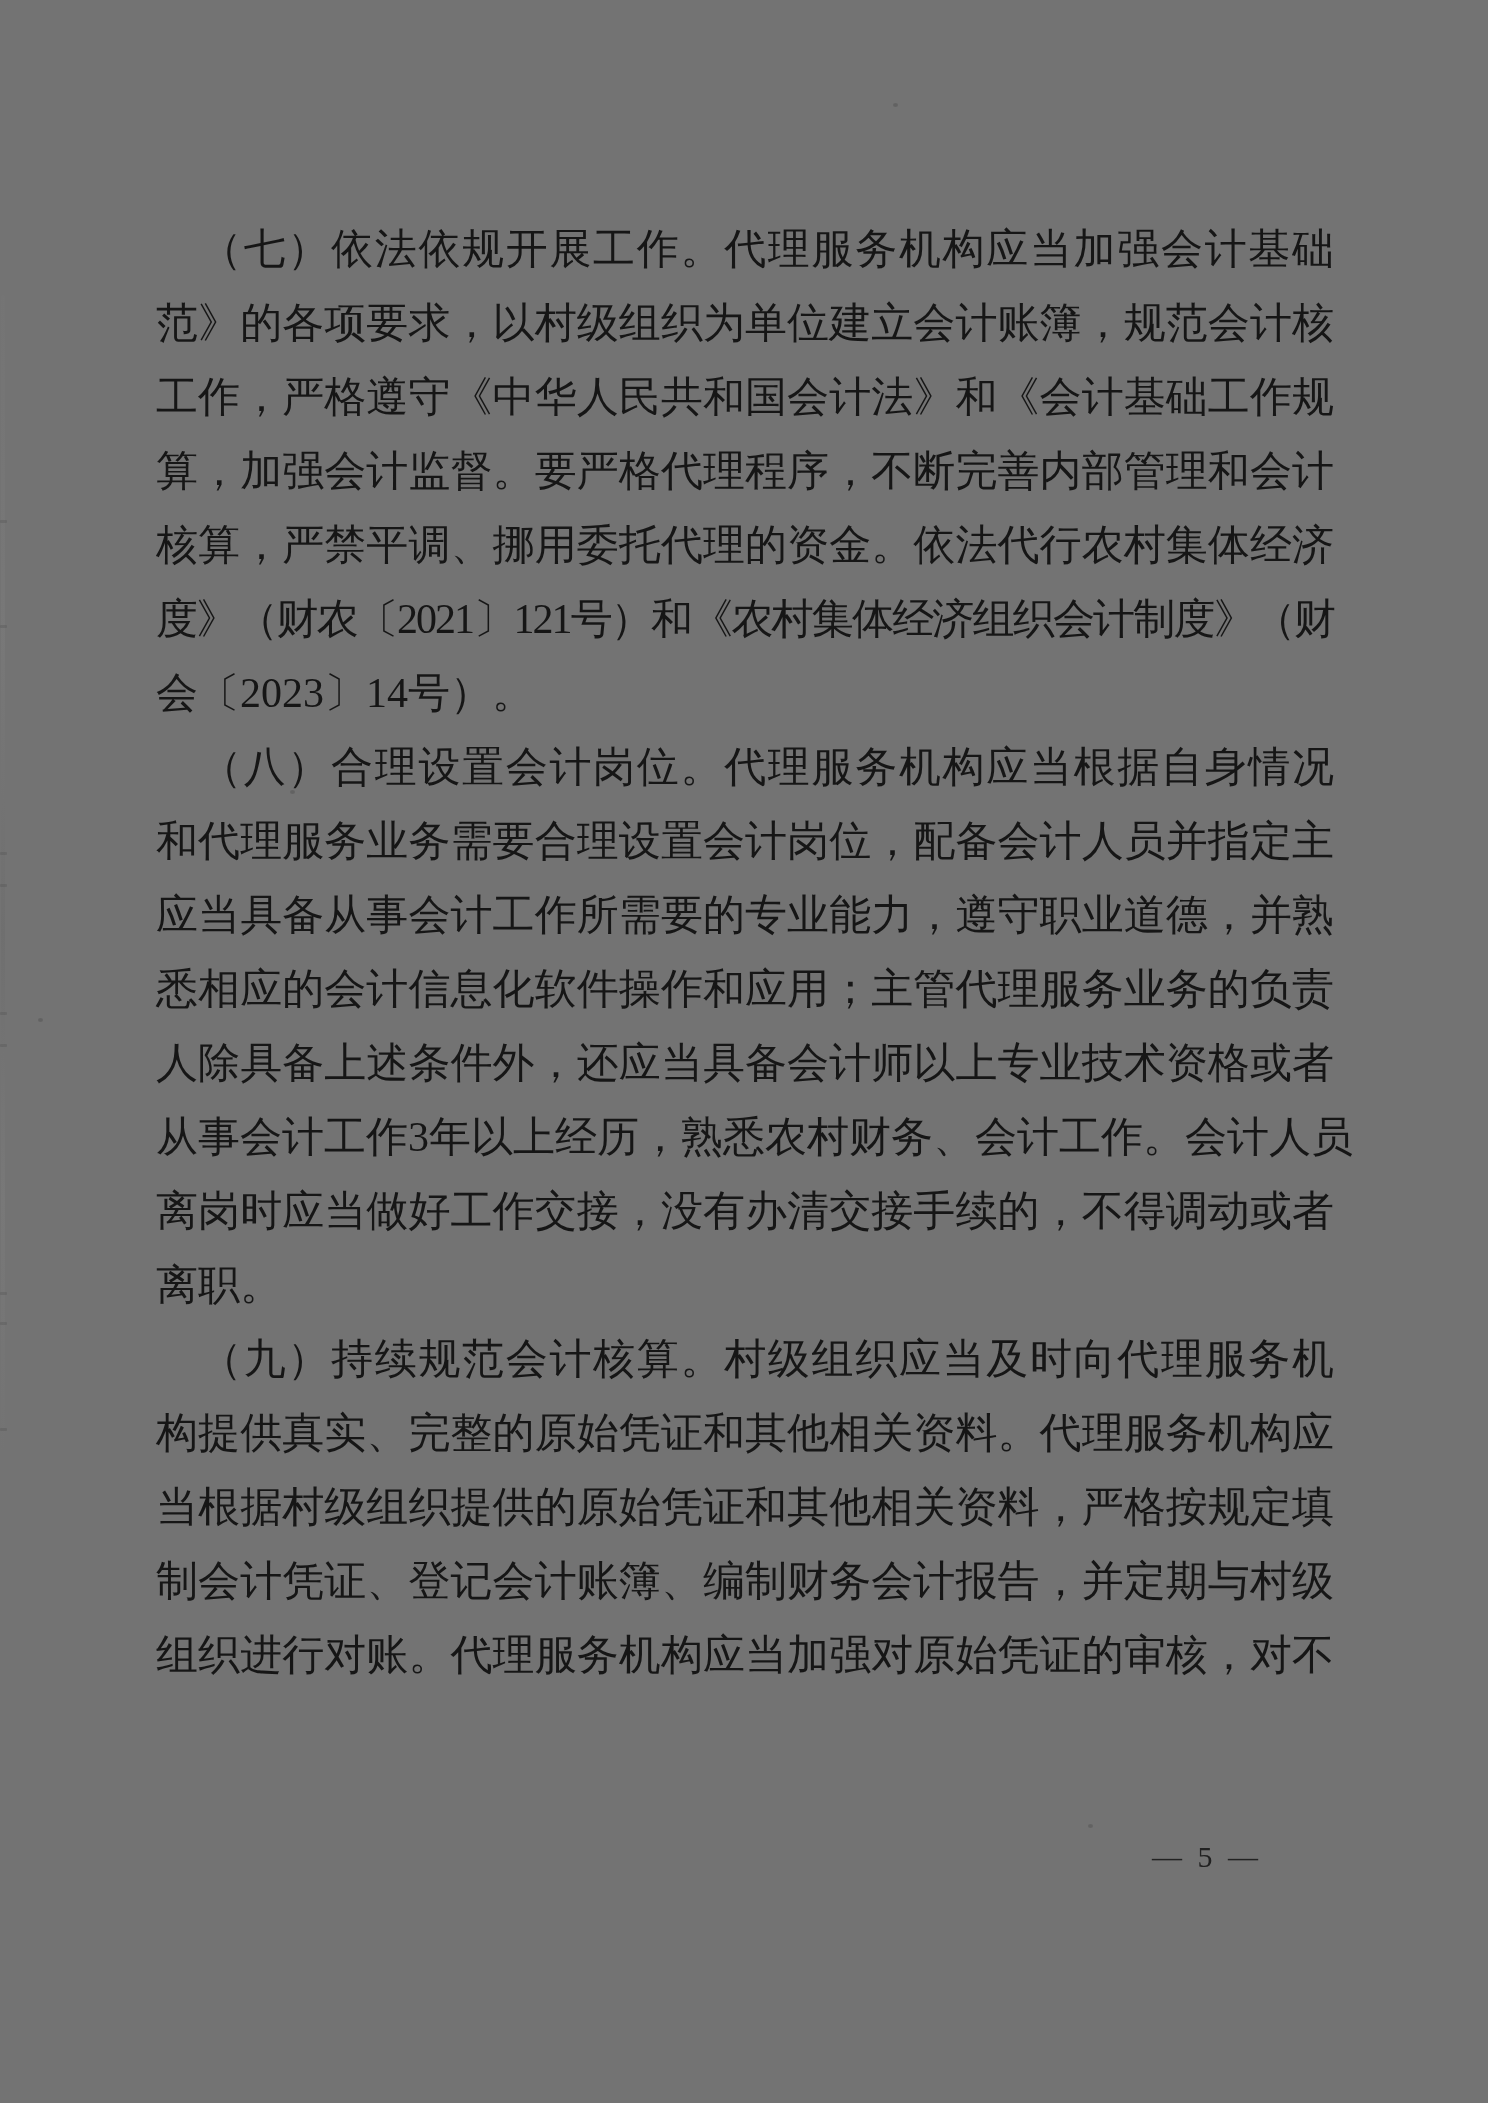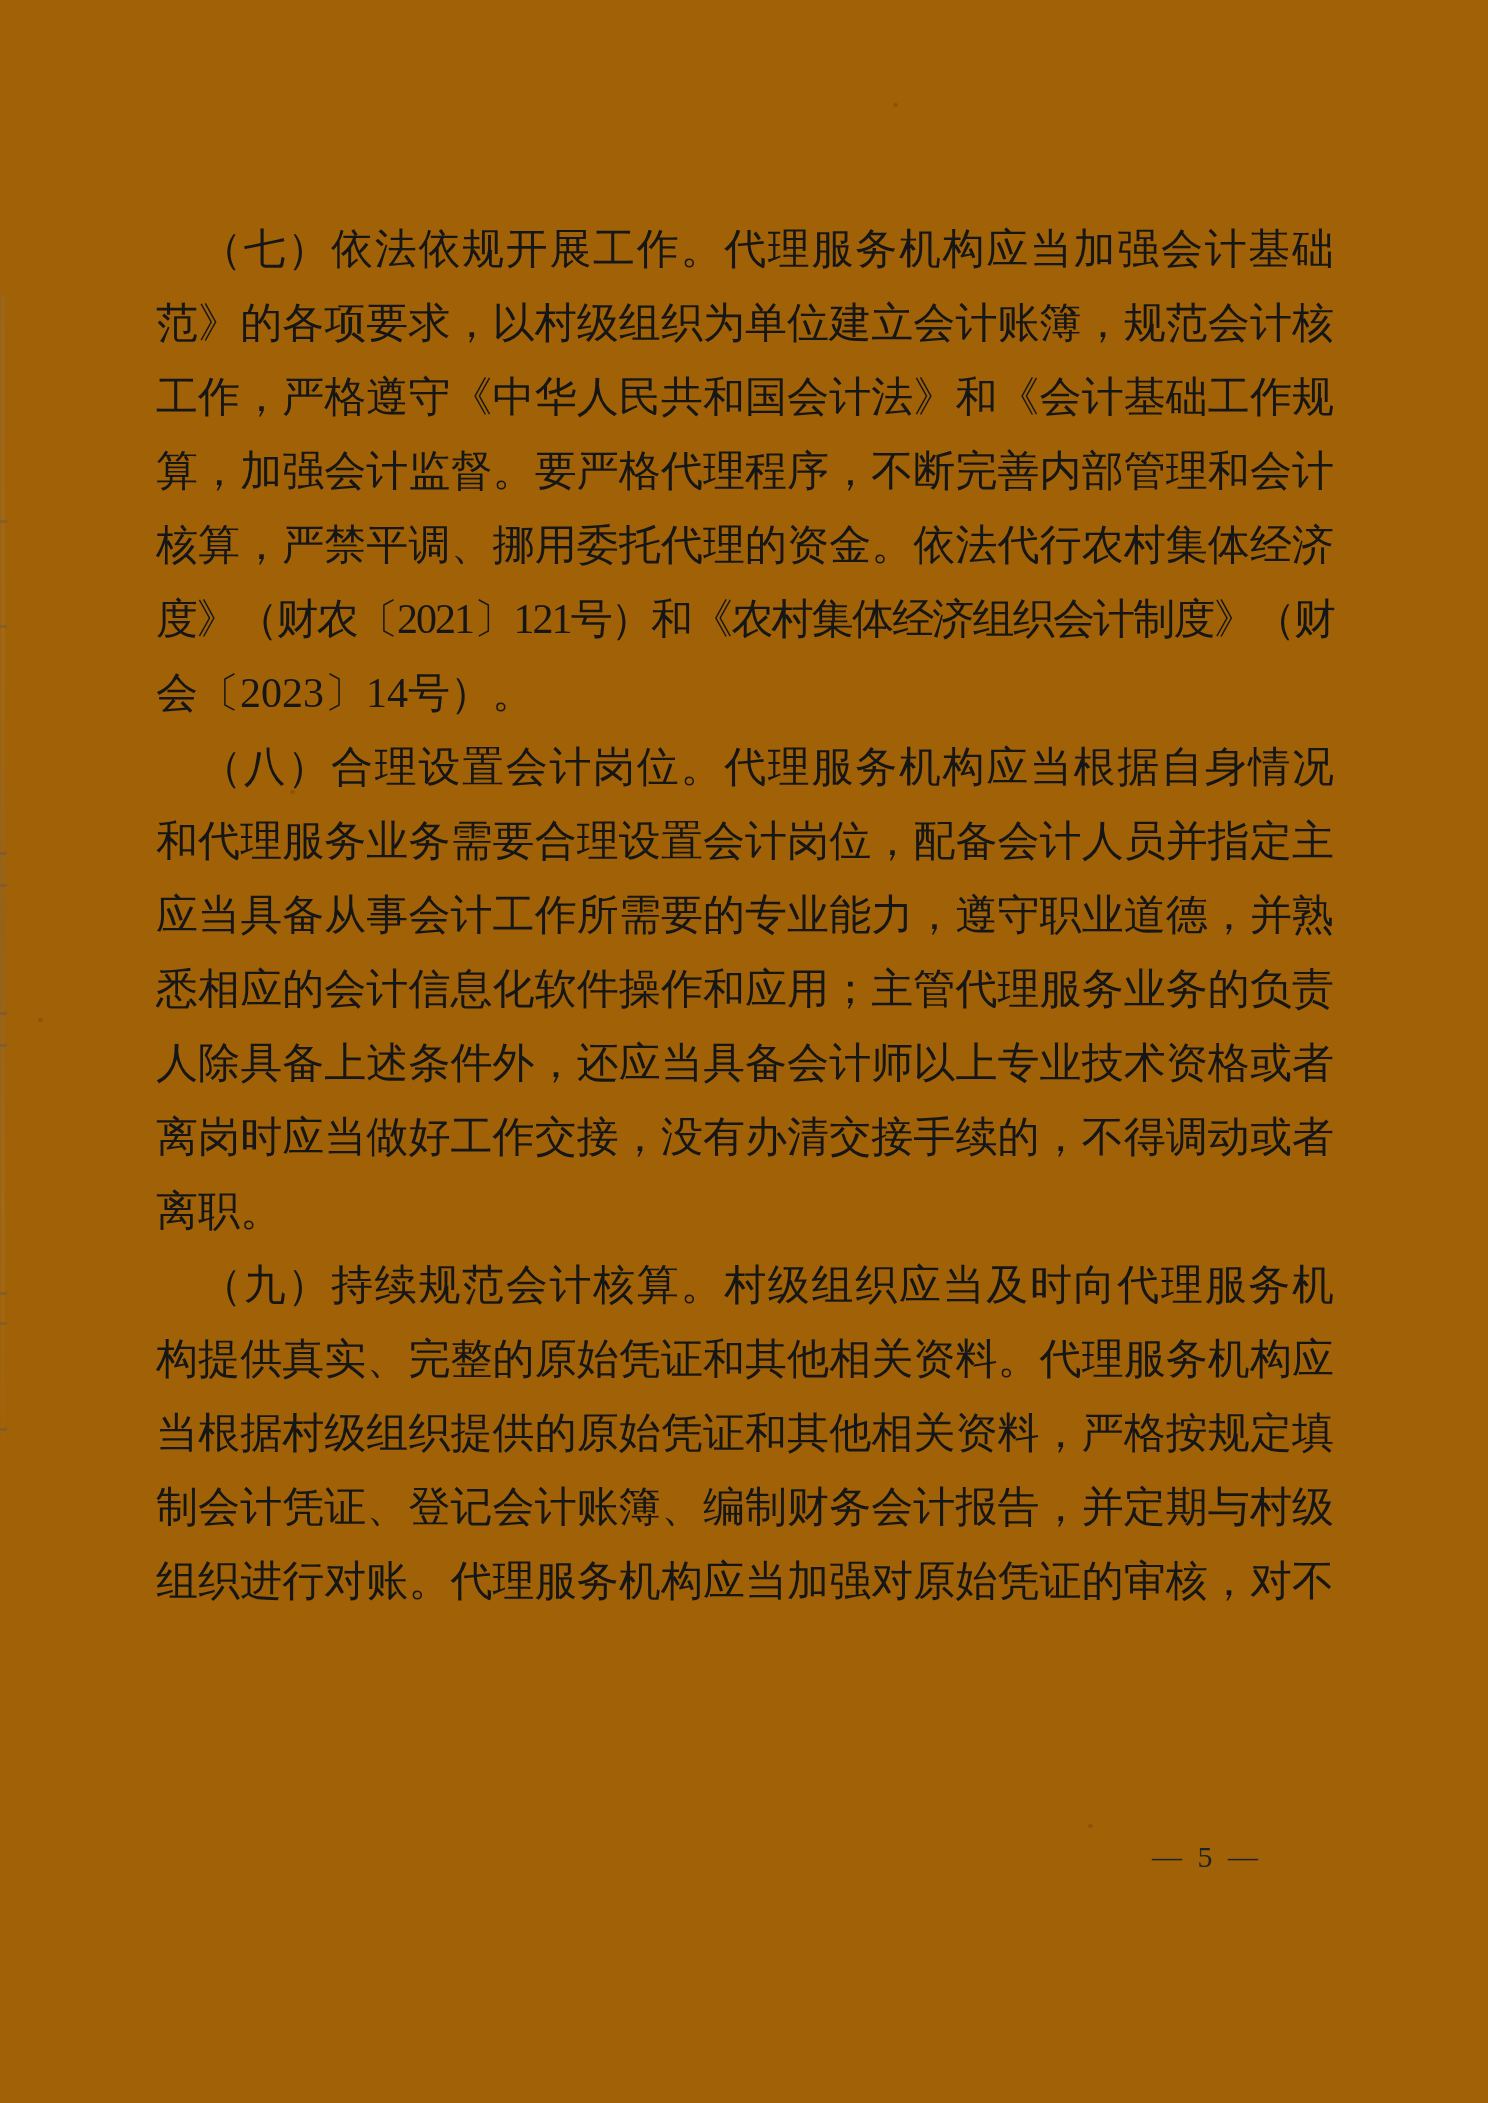--- a/index.html
+++ b/index.html
@@ -4,21 +4,21 @@
 <style>
   html, body {
     margin: 0;
     padding: 0;
     background: #ffffff;
   }
   .page {
     position: relative;
     width: 1488px;
     height: 2103px;
-    background: #a16207;
+    background: #737373;
     overflow: hidden;
     font-family: "Liberation Serif", "DejaVu Serif", serif;
     color: #161616;
   }
   .text-block {
     position: absolute;
     left: 156px;
     top: 212px;
     width: 1178px;
   }
@@ -106,20 +106,21 @@
         <div class="text-line">核算，严禁平调、挪用委托代理的资金。依法代行农村集体经济</div>
         <div class="text-line tight">度》（财农〔2021〕121号）和《农村集体经济组织会计制度》（财</div>
         <div class="text-line end">会〔2023〕14号）。</div>
       </section>
     <section class="paragraph">
         <div class="text-line indent">（八）合理设置会计岗位。代理服务机构应当根据自身情况</div>
         <div class="text-line">和代理服务业务需要合理设置会计岗位，配备会计人员并指定主</div>
         <div class="text-line">应当具备从事会计工作所需要的专业能力，遵守职业道德，并熟</div>
         <div class="text-line">悉相应的会计信息化软件操作和应用；主管代理服务业务的负责</div>
         <div class="text-line">人除具备上述条件外，还应当具备会计师以上专业技术资格或者</div>
+        <div class="text-line">从事会计工作3年以上经历，熟悉农村财务、会计工作。会计人员</div>
         <div class="text-line">离岗时应当做好工作交接，没有办清交接手续的，不得调动或者</div>
         <div class="text-line end">离职。</div>
       </section>
     <section class="paragraph">
         <div class="text-line indent">（九）持续规范会计核算。村级组织应当及时向代理服务机</div>
         <div class="text-line">构提供真实、完整的原始凭证和其他相关资料。代理服务机构应</div>
         <div class="text-line">当根据村级组织提供的原始凭证和其他相关资料，严格按规定填</div>
         <div class="text-line">制会计凭证、登记会计账簿、编制财务会计报告，并定期与村级</div>
         <div class="text-line">组织进行对账。代理服务机构应当加强对原始凭证的审核，对不</div>
       </section>

